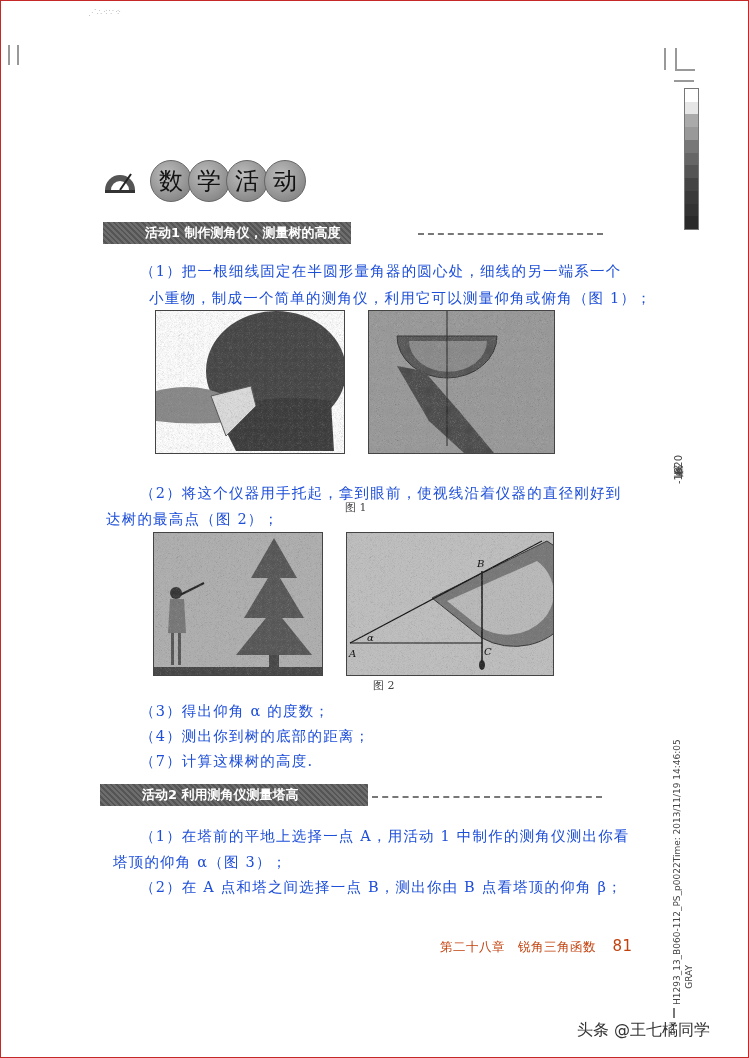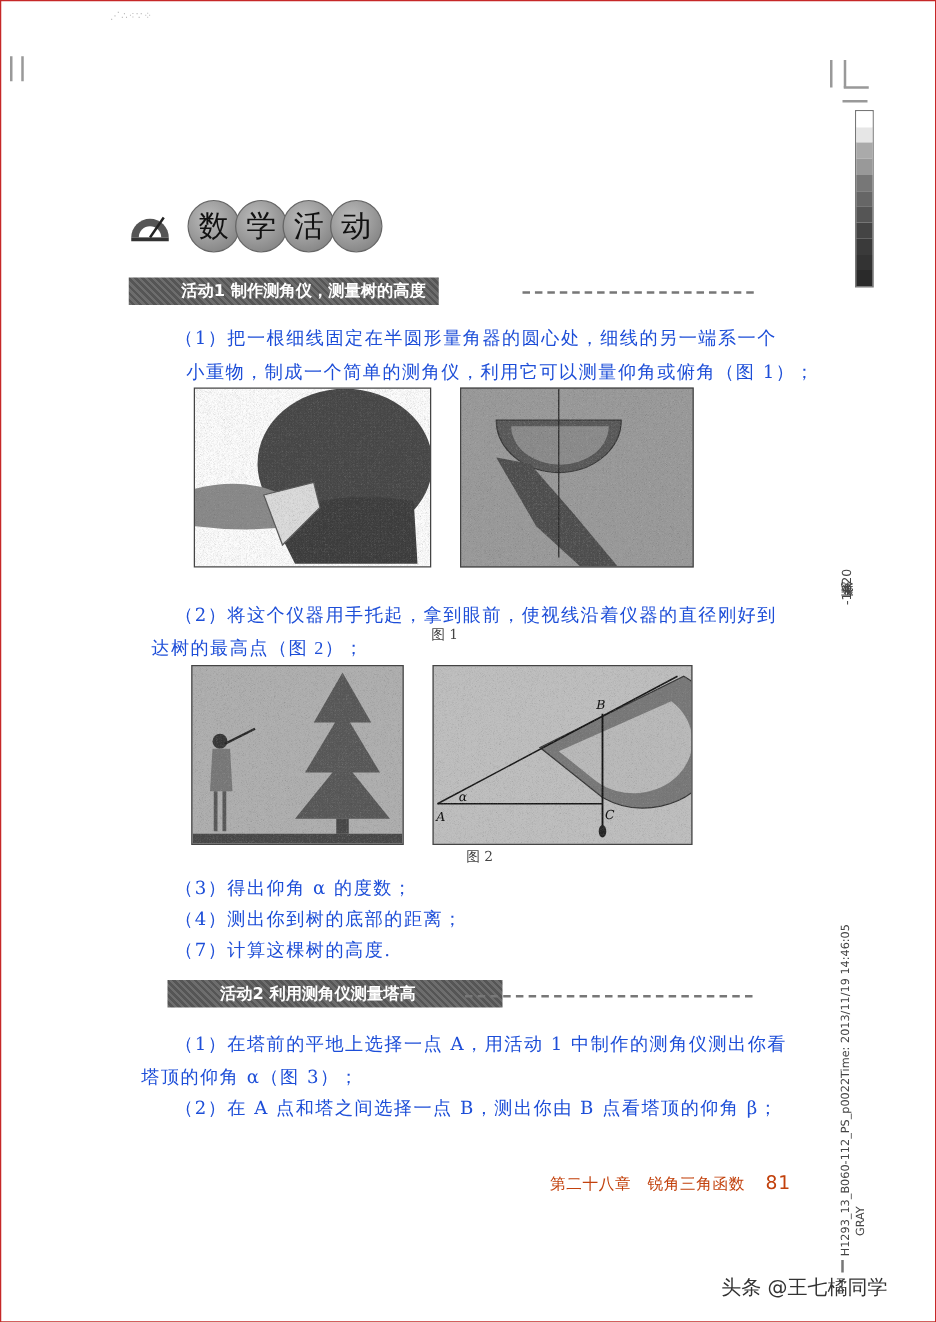--- a/index.html
+++ b/index.html
@@ -108,21 +108,21 @@
     <path d="M28 25 L128 25 A50 42 0 0 1 28 25 Z" fill="#555" stroke="#333"></path>
     <path d="M40 30 L118 30 A38 30 0 0 1 40 30 Z" fill="#8a8a8a"></path>
     <path d="M28 55 L60 110 L95 142 L125 142 L90 100 L55 60 Z" fill="#4a4a4a"></path>
     <line x1="78" y1="0" x2="78" y2="135" stroke="#222" stroke-width="1"></line>
     <rect width="185" height="142" filter="url(#n2)"></rect>
   </svg>
 </div>
 <div class="abs cap" style="left:345px;top:460px;margin-top:40px;">图 1</div>
 
 <div class="abs p" style="left:140px;top:480px;">（2）将这个仪器用手托起，拿到眼前，使视线沿着仪器的直径刚好到</div>
-<div class="abs p" style="left:121px;top:506px;font-family:Liberation Serif, serif;">达树的最高点（图 2）；</div>
+<div class="abs p" style="left:106px;top:506px;">达树的最高点（图 2）；</div>
 
 <div class="abs fig" style="left:153px;top:532px;width:168px;height:142px;background:#b0b0b0;">
   <svg width="168" height="142">
     <defs>
         <filter id="n3">
           <feTurbulence baseFrequency="0.9" numOctaves="2"></feTurbulence>
           <feColorMatrix type="saturate" values="0"></feColorMatrix>
           <feComponentTransfer>
             <feFuncA type="linear" slope="0.4"></feFuncA>
           </feComponentTransfer>
@@ -164,21 +164,21 @@
     <text x="137" y="122" font-size="10" font-style="italic" fill="#111">C</text>
     <text x="20" y="108" font-size="10" font-style="italic" fill="#111">α</text>
   </svg>
 </div>
 <div class="abs cap" style="left:345px;top:678px;margin-left:28px;">图 2</div>
 
 <div class="abs p" style="left:140px;top:698px;">（3）得出仰角 α 的度数；</div>
 <div class="abs p" style="left:140px;top:723px;">（4）测出你到树的底部的距离；</div>
 <div class="abs p" style="left:140px;top:748px;">（7）计算这棵树的高度.</div>
 
-<div class="abs section-bar" style="left:100px;top:784px;width:268px;padding-left:42px;box-sizing:border-box;margin-left:34px;">
+<div class="abs section-bar" style="left:100px;top:784px;width:268px;padding-left:42px;box-sizing:border-box;">
   <span>活动2  利用测角仪测量塔高</span>
 </div>
 <div class="abs dash" style="left:372px;top:796px;width:230px;"></div>
 
 <div class="abs p" style="left:140px;top:823px;">（1）在塔前的平地上选择一点 A，用活动 1 中制作的测角仪测出你看</div>
 <div class="abs p" style="left:113px;top:849px;">塔顶的仰角 α（图 3）；</div>
 <div class="abs p" style="left:140px;top:874px;">（2）在 A 点和塔之间选择一点 B，测出你由 B 点看塔顶的仰角 β；</div>
 
 <div class="abs footer" style="left:440px;top:937px;">
   <span>第二十八章　锐角三角函数</span>

